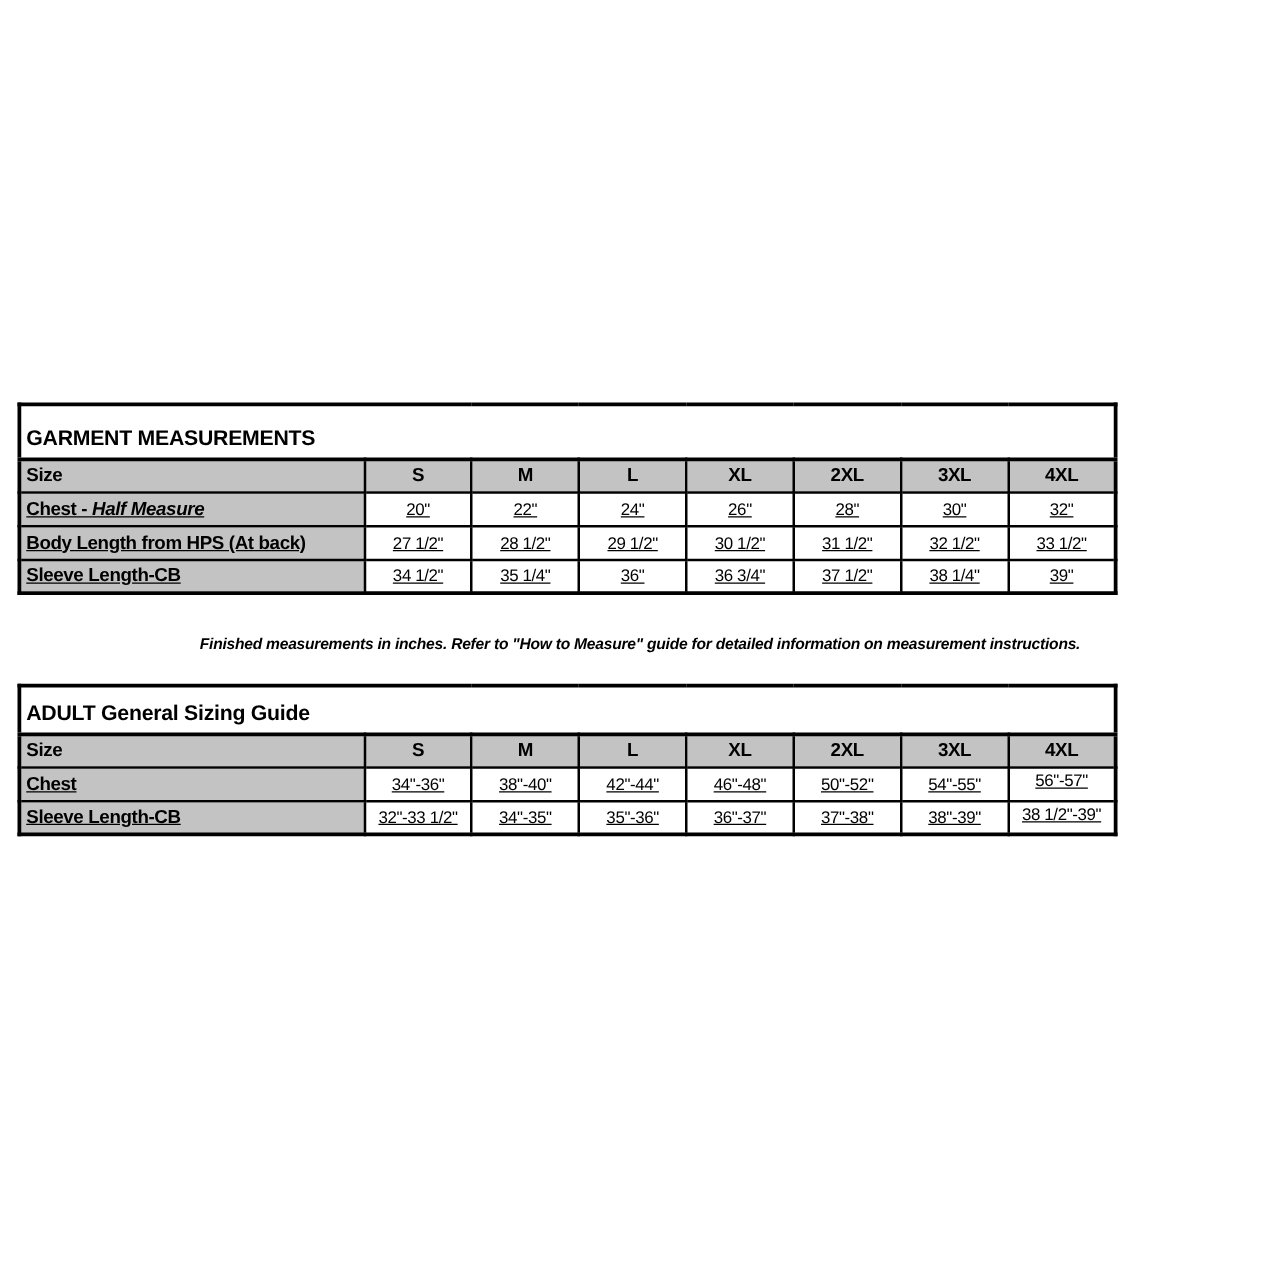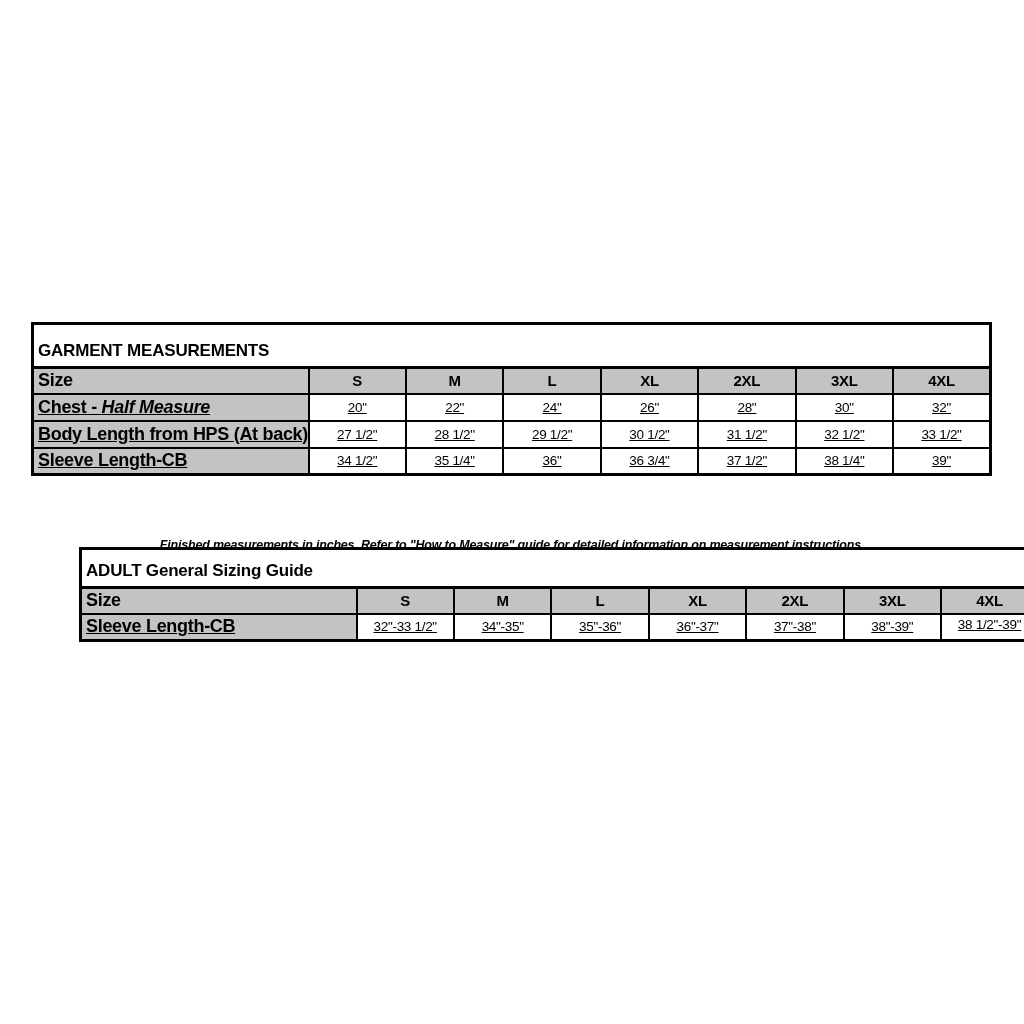--- a/index.html
+++ b/index.html
@@ -7,28 +7,28 @@
     position: relative;
     width: 1024px;
     height: 1024px;
     background: #ffffff;
     font-family: "Liberation Sans", sans-serif;
     color: #000000;
     overflow: hidden;
   }
   table.chart {
     position: absolute;
-    left: 31px;
-    width: 961px;
+    left: 14px;
+    width: 880px;
     border-collapse: collapse;
     table-layout: fixed;
     border: 3px solid #000000;
   }
   #garment-table { top: 322px; }
-  #sizing-table  { top: 547px; margin-left: 48px; }
+  #sizing-table  { top: 547px; }
   col.label-col { width: 276px; }
   td {
     border: 2px solid #000000;
     overflow: hidden;
     white-space: nowrap;
     padding: 0;
   }
   tr.title-row td {
     background: #ffffff;
     font-weight: bold;
@@ -39,21 +39,21 @@
     border-bottom: 3px solid #000000;
     letter-spacing: -0.2px;
   }
   #garment-table tr.title-row { height: 44px; }
   #sizing-table  tr.title-row { height: 39px; }
   tr.header-row { height: 26px; }
   tr.data-row   { height: 27px; text-decoration: underline; }
   td.size-label-cell, td.row-label-cell {
     background: #c3c3c3;
     font-weight: bold;
-    font-size: 18px;
+    font-size: 15px;
     text-align: left;
     padding-left: 4px;
     letter-spacing: -0.3px;
   }
   td.size-header-cell {
     background: #c3c3c3;
     font-weight: bold;
     font-size: 15px;
     text-align: center;
     letter-spacing: -0.3px;
@@ -65,21 +65,21 @@
     text-align: center;
     letter-spacing: -0.3px;
   }
   td.value-cell.raised {
     vertical-align: top;
     padding-top: 2px;
   }
   .ital { font-style: italic; }
   .footnote {
     position: absolute;
-    top: 538px;
+    top: 508px;
     left: 0;
     width: 1024px;
     text-align: center;
     font-size: 12.5px;
     font-weight: bold;
     font-style: italic;
     letter-spacing: -0.2px;
   }
 </style>
 </head>
@@ -154,20 +154,30 @@
       <td class="size-label-cell">Size</td>
       <td class="size-header-cell">S</td>
       <td class="size-header-cell">M</td>
       <td class="size-header-cell">L</td>
       <td class="size-header-cell">XL</td>
       <td class="size-header-cell">2XL</td>
       <td class="size-header-cell">3XL</td>
       <td class="size-header-cell">4XL</td>
     </tr>
     <tr class="data-row">
+      <td class="row-label-cell"><span>Chest</span></td>
+      <td class="value-cell">34"-36"</td>
+      <td class="value-cell">38"-40"</td>
+      <td class="value-cell">42"-44"</td>
+      <td class="value-cell">46"-48"</td>
+      <td class="value-cell">50"-52"</td>
+      <td class="value-cell">54"-55"</td>
+      <td class="value-cell raised">56"-57"</td>
+    </tr>
+    <tr class="data-row">
       <td class="row-label-cell"><span>Sleeve Length-CB</span></td>
       <td class="value-cell">32"-33 1/2"</td>
       <td class="value-cell">34"-35"</td>
       <td class="value-cell">35"-36"</td>
       <td class="value-cell">36"-37"</td>
       <td class="value-cell">37"-38"</td>
       <td class="value-cell">38"-39"</td>
       <td class="value-cell raised">38 1/2"-39"</td>
     </tr>
   </tbody>

